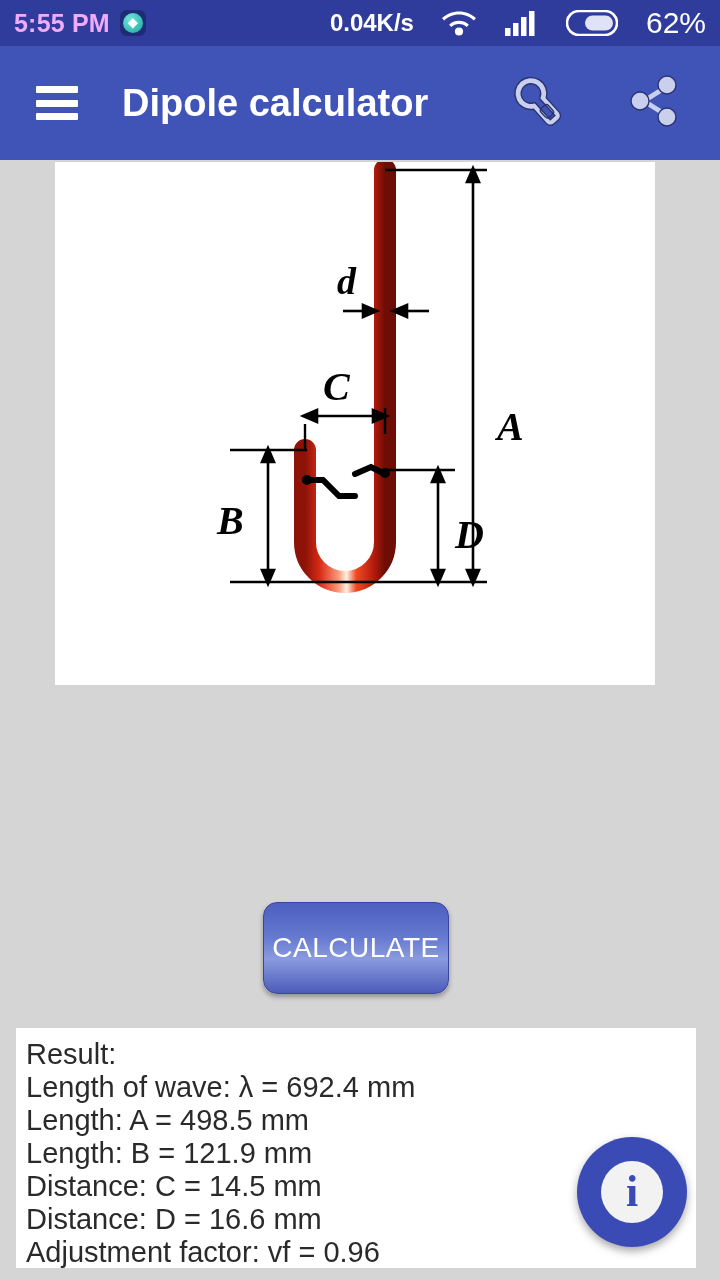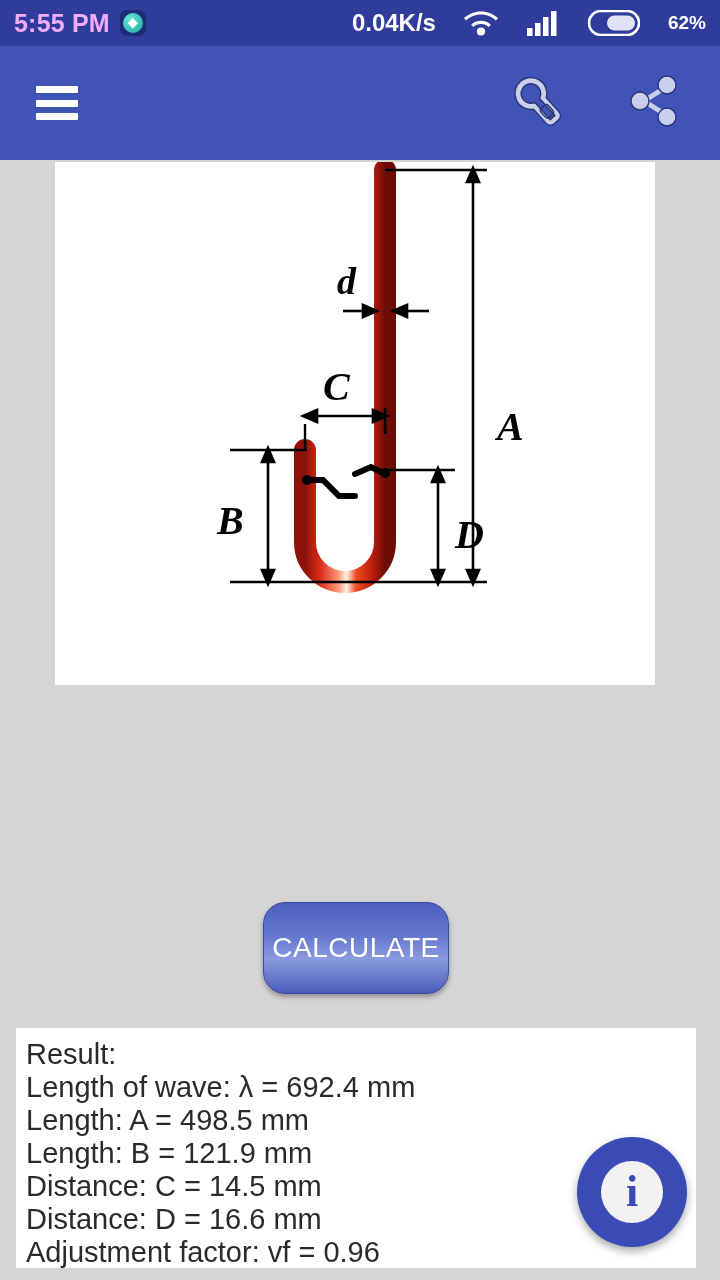--- a/index.html
+++ b/index.html
@@ -49,21 +49,21 @@
     color: #ffffff; font-size: 13px; font-weight: bold;
   }
   .status-right {
     margin-left: auto;
     display: flex; align-items: center; gap: 28px;
   }
   .net-speed {
     color: #ffffff; font-size: 24px; font-weight: bold;
   }
   .battery-pct {
-    color: #ffffff; font-size: 19px; font-weight: bold;
+    color: #ffffff; font-size: 30px; font-weight: normal;
   }
   .icon-wifi, .icon-signal, .icon-battery { display: block; }
 
   
   .app-bar {
     position: absolute;
     top: 46px; left: 0;
     width: 720px; height: 114px;
     background: #4054b8;
     display: flex;
@@ -135,21 +135,21 @@
     font-size: 31px;
     margin-left: 14px;
     white-space: nowrap;
   }
 
   
   .calc-btn {
     position: absolute;
     left: 263px; top: 902px;
     width: 186px; height: 92px;
-    border-radius: 22px;
+    border-radius: 14px;
     border: 1px solid #3a46a0;
     background: linear-gradient(to bottom, #4d5fc0 0%, #6679d0 38%, #8a9ade 62%, #4c5cba 100%);
     box-shadow: 0 3px 5px rgba(0,0,0,0.32);
     color: #ffffff;
     font-family: "Liberation Sans", sans-serif;
     font-size: 28px;
     letter-spacing: 0.5px;
     cursor: pointer;
     display: flex; align-items: center; justify-content: center;
   }
@@ -235,20 +235,21 @@
       <span class="battery-pct">62%</span>
     </div>
   </div>
 
   <div class="app-bar">
     <div class="hamburger">
       <span></span>
       <span></span>
       <span></span>
     </div>
+    <div class="app-title">Dipole calculator</div>
     <div class="app-actions">
       <span>
         <svg width="62" height="58" viewBox="0 0 62 58">
           <g transform="rotate(-42 31 29)">
             <path d="M30 2a16 16 0 0 0-8.6 29.5v19a5.6 5.6 0 0 0 5.6 5.6h6a5.6 5.6 0 0 0 5.6-5.6v-19A16 16 0 0 0 30 2zm0 6.2a9.8 9.8 0 0 1 4.7 18.4l-1.6.9v22.9h-6.2V27.5l-1.6-.9A9.8 9.8 0 0 1 30 8.2z" fill="#c9d0ee" stroke="#2b3470" stroke-width="1.4"></path>
             <rect x="25" y="36" width="10" height="12" rx="3" fill="none" stroke="#2b3470" stroke-width="1.4"></rect>
           </g>
         </svg>
       </span>
       <span>

